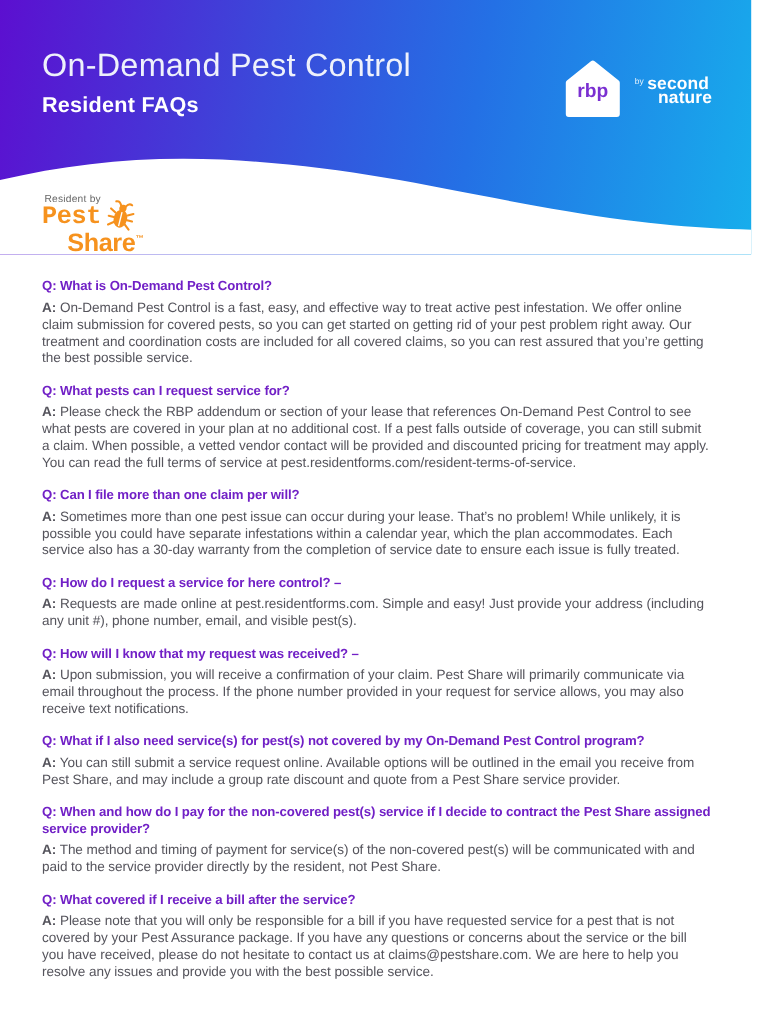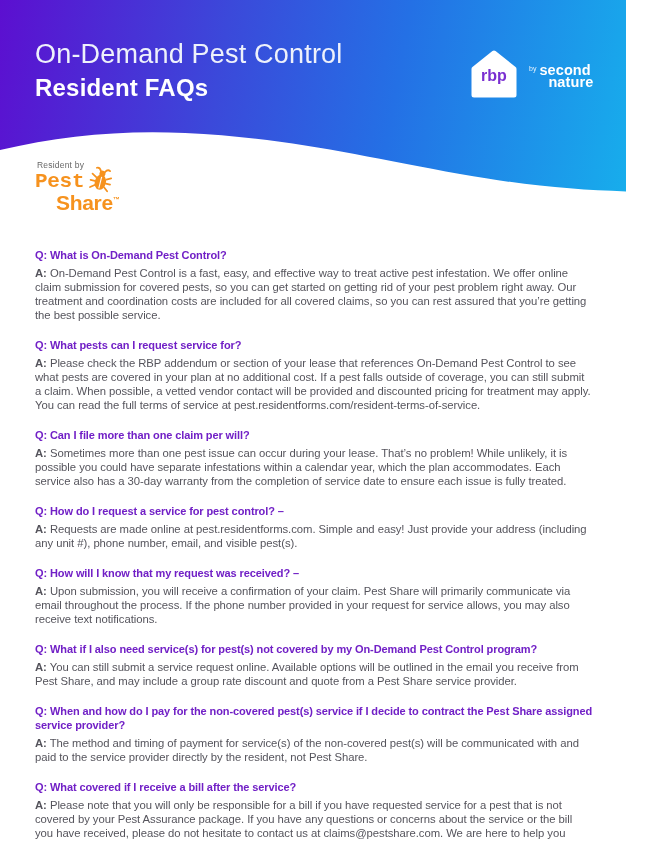--- a/index.html
+++ b/index.html
@@ -25,21 +25,21 @@
     position:relative;
     height:212px;
     background:linear-gradient(100deg,#5c0fd0 0%,#3b49da 35%,#2470e5 62%,#17aeec 100%);
     overflow:hidden;
   }
   .titles{position:absolute;left:35px;top:38px;}
   .title-line1{
     color:#eef1fb;font-size:27px;font-weight:400;line-height:33px;letter-spacing:.2px;
   }
   .title-line2{
-    color:#ffffff;font-size:24px;font-weight:700;line-height:33px;letter-spacing:.2px;
+    color:#ffffff;font-size:18px;font-weight:700;line-height:33px;letter-spacing:.2px;
   }
   .brand{position:absolute;left:466px;top:46px;display:flex;align-items:center;}
   .rbp-badge{width:56px;height:56px;position:relative;flex:0 0 auto;}
   .rbp-badge svg{display:block;}
   .sn-logo{display:flex;margin-left:7px;margin-top:4px;}
   .sn-by{color:#e8f4fd;font-size:7px;margin:1px 3px 0 0;font-weight:400;}
   .sn-words{color:#ffffff;font-weight:700;font-size:14.5px;line-height:12.5px;letter-spacing:.1px;}
   .sn-line2{padding-left:9px;}
   .wave{position:absolute;left:0;bottom:0;width:650px;height:82px;display:block;}
 
@@ -51,21 +51,21 @@
   .ps-bug{margin:-6px 0 0 5px;}
   .ps-line2{margin:0 0 0 21px;}
   .ps-tm{font-size:7px;color:var(--orange);font-weight:700;vertical-align:8px;letter-spacing:0;}
 
   
   .faq{padding:20px 33px 0 35px;}
   .faq-item .q{
     color:var(--accent-purple);
     font-size:11px;font-weight:700;line-height:14px;
     letter-spacing:-.1px;
-    margin:16px 0 4px 0;
+    margin:0 0 4px 0;
   }
   .faq-item .a{
     color:var(--body-gray);
     font-size:11.3px;line-height:14px;
     letter-spacing:-.05px;
     margin:0 0 13px 0;
   }
   .faq-item .ap{font-weight:700;}
 </style>
 </head>
@@ -137,21 +137,21 @@
       <h3 class="q"><span>Q:</span> <span>What pests can I request service for?</span></h3>
       <p class="a"><span class="ap">A:</span> <span>Please check the RBP addendum or section of your lease that references On-Demand Pest Control to see what pests are covered in your plan at no additional cost. If a pest falls outside of coverage, you can still submit a claim. When possible, a vetted vendor contact will be provided and discounted pricing for treatment may apply. You can read the full terms of service at pest.residentforms.com/resident-terms-of-service.</span></p>
     </section>
 
     <section class="faq-item">
       <h3 class="q"><span>Q:</span> <span>Can I file more than one claim per will?</span></h3>
       <p class="a"><span class="ap">A:</span> <span>Sometimes more than one pest issue can occur during your lease. That’s no problem! While unlikely, it is possible you could have separate infestations within a calendar year, which the plan accommodates. Each service also has a 30-day warranty from the completion of service date to ensure each issue is fully treated.</span></p>
     </section>
 
     <section class="faq-item">
-      <h3 class="q"><span>Q:</span> <span>How do I request a service for pest control? –</span></h3>
+      <h3 class="q"><span>Q:</span> <span>How do I request a service for here control? –</span></h3>
       <p class="a"><span class="ap">A:</span> <span>Requests are made online at pest.residentforms.com. Simple and easy! Just provide your address (including any unit #), phone number, email, and visible pest(s).</span></p>
     </section>
 
     <section class="faq-item">
       <h3 class="q"><span>Q:</span> <span>How will I know that my request was received? –</span></h3>
       <p class="a"><span class="ap">A:</span> <span>Upon submission, you will receive a confirmation of your claim. Pest Share will primarily communicate via email throughout the process. If the phone number provided in your request for service allows, you may also receive text notifications.</span></p>
     </section>
 
     <section class="faq-item">
       <h3 class="q"><span>Q:</span> <span>What if I also need service(s) for pest(s) not covered by my On-Demand Pest Control program?</span></h3>

